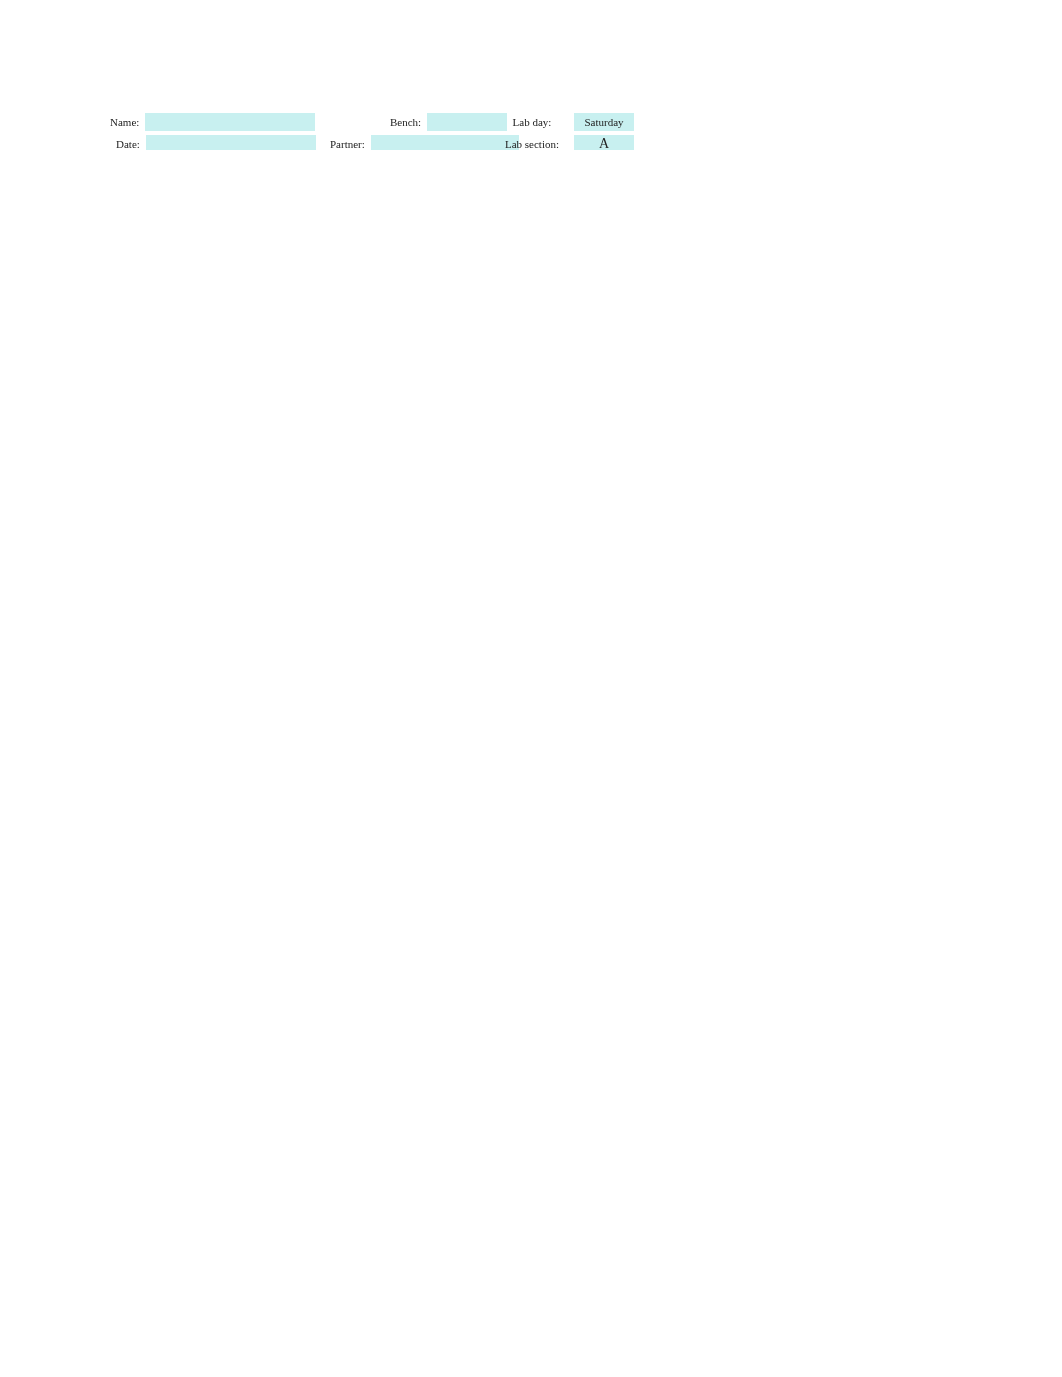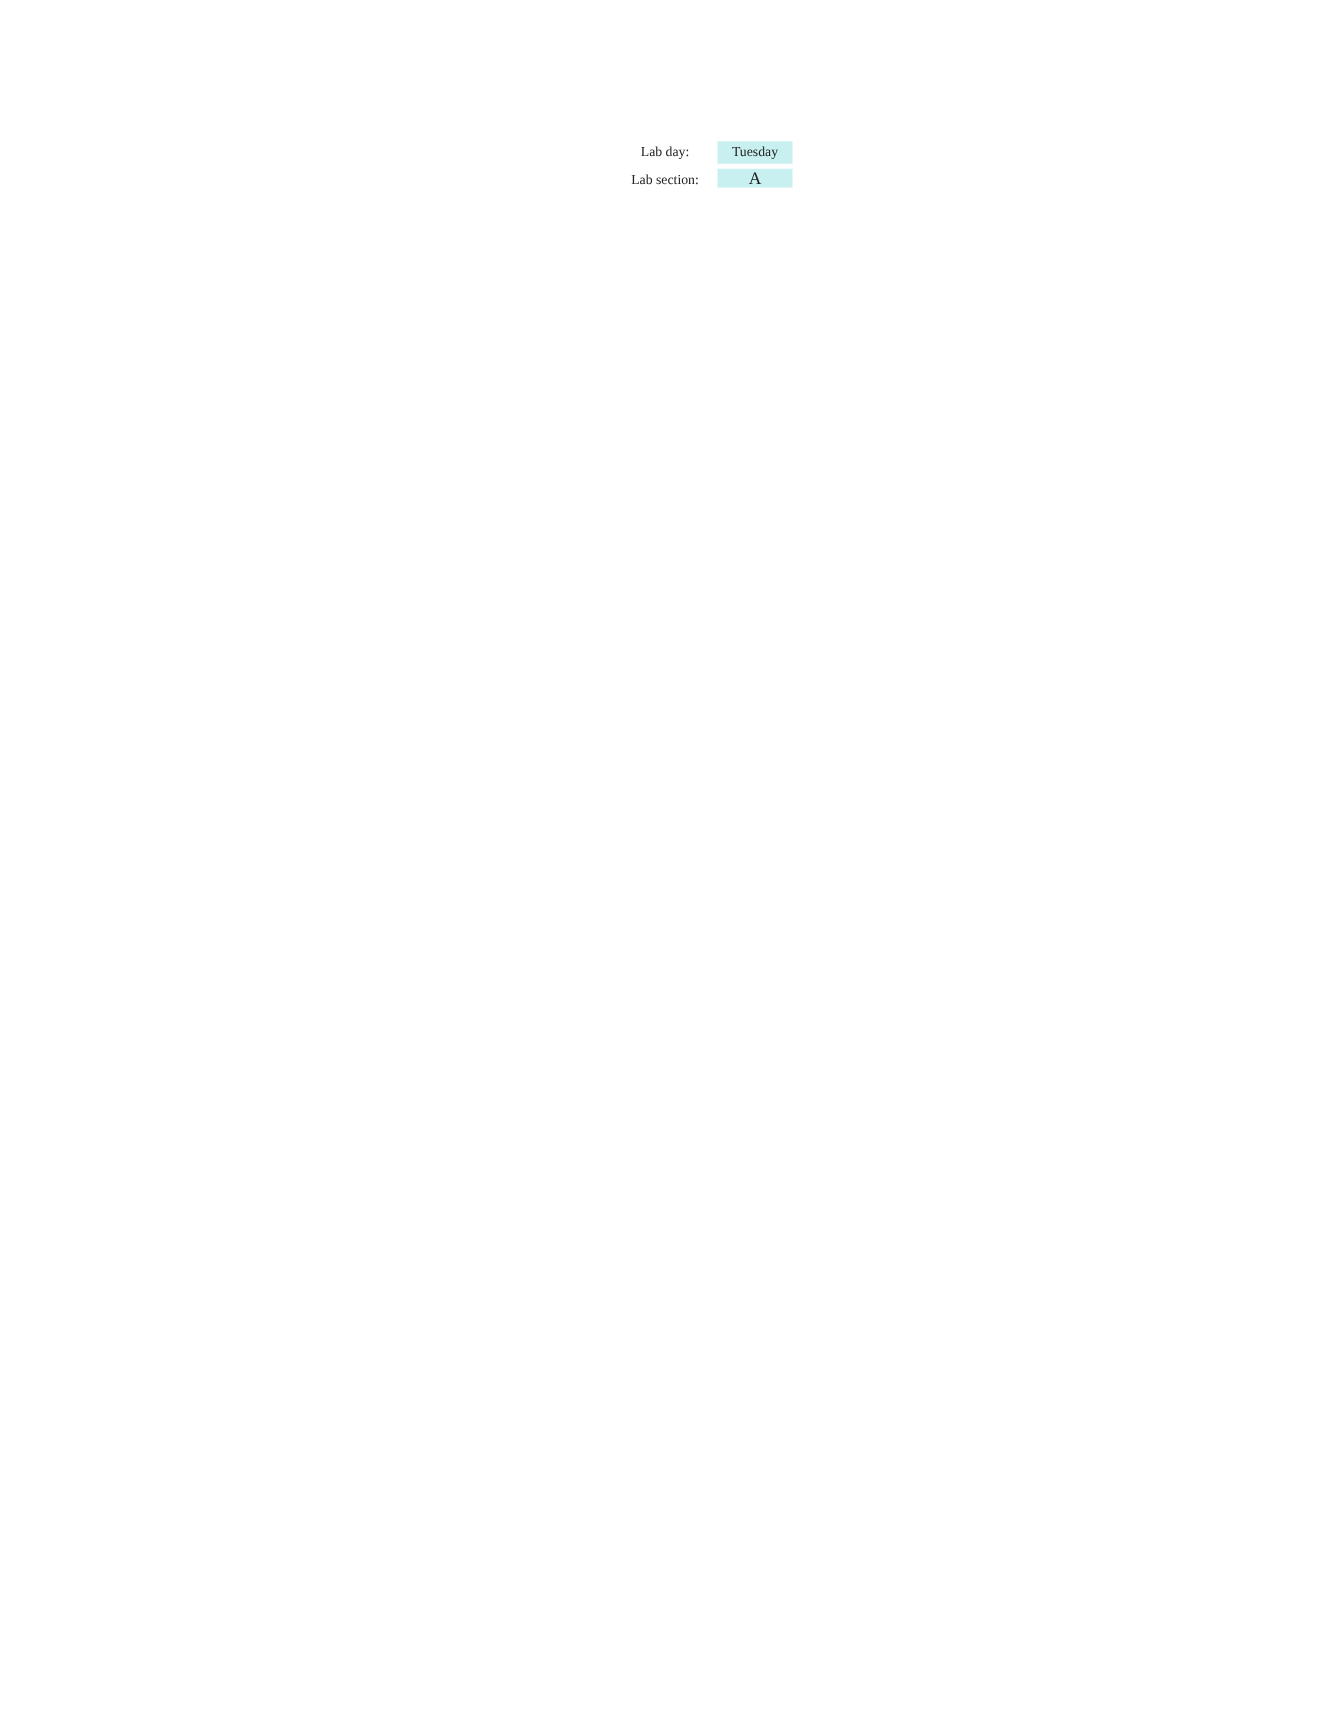--- a/index.html
+++ b/index.html
@@ -98,26 +98,46 @@
     font-size:14px;
   }
 
   .flexrow{display:flex;}
 </style>
 </head>
 <body>
 
 <div class="page">
 
-
+  <div class="info-block info1">
+    <div class="hdr">
+      <span class="lbl">Name:</span>
+      <span class="slot fill"></span>
+    </div>
+    <div class="hdr">
+      <span class="lbl" style="margin-left:6px">Date:</span>
+      <span class="slot fill"></span>
+    </div>
+  </div>
+
+  <div class="info-block info2">
+    <div class="hdr">
+      <span class="lbl" style="margin-left:60px">Bench:</span>
+      <span class="slot fill"></span>
+    </div>
+    <div class="hdr">
+      <span class="lbl">Partner:</span>
+      <span class="slot" style="width:148px"></span>
+    </div>
+  </div>
 
   <div class="info-block info3">
     <div class="hdr">
       <span class="lbl">Lab day:</span>
-      <span class="slot sm">Tuesday</span>
+      <span class="slot sm">Saturday</span>
     </div>
     <div class="hdr">
       <span class="lbl">Lab section:</span>
       <span class="slot smA">A</span>
     </div>
   </div>
 
   <div class="table-title-abs">TABLE OF DATA AND RESULTS</div>
 
   <table class="std-table">

